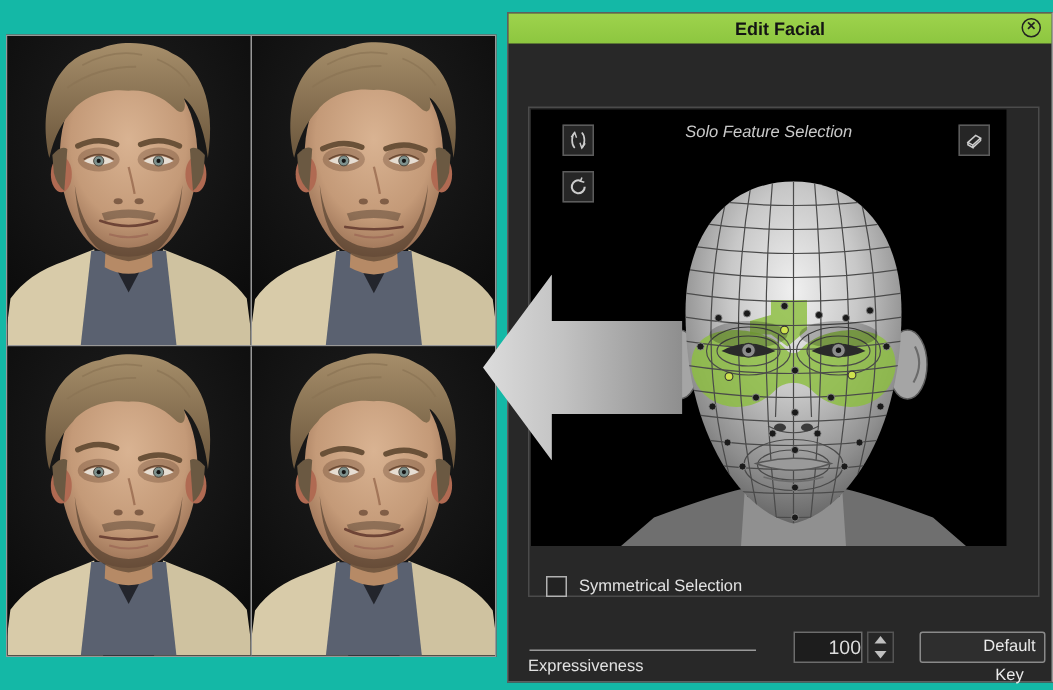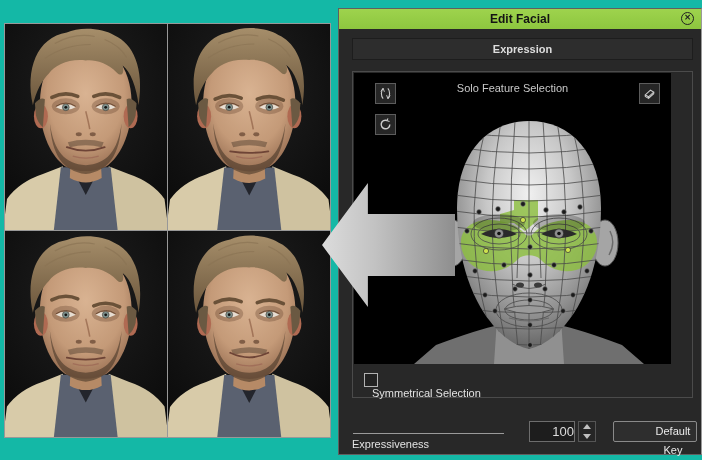--- a/index.html
+++ b/index.html
@@ -34,32 +34,32 @@
 
   .tabs { position:absolute; left:13px; top:29px; width:341px; height:22px; display:flex; gap:2px; }
   .tab { flex:1; background:#2d2d2d; border:1px solid #1d1d1d; color:#dedede;
          font-size:11px; font-weight:bold; text-align:center; line-height:20px; cursor:pointer; }
   .tab.active { background:#4d4d4d; border-color:#5a5a5a; color:var(--accent-text,#a6ce39); }
 
   .groupbox { position:absolute; left:13px; top:62px; width:341px; height:327px;
               border:1px solid #4b4b4b; background:#282828; }
   .viewport { position:absolute; left:1px; top:1px; width:317px; height:291px; background:#000; overflow:hidden; }
   .vp-heading { position:absolute; left:0; right:0; top:9px; text-align:center;
-                font-size:11px; color:#c9c9c9; pointer-events:none; }
+                font-size:11px; color:#c9c9c9; pointer-events:none;font-style:italic; }
   .vp-btn { position:absolute; width:21px; height:21px; background:#262626; border:1px solid #5c5c5c;
             display:flex; align-items:center; justify-content:center; cursor:pointer; }
   .vp-btn svg { width:15px; height:15px; }
   .vp-orbit { left:21px; top:10px; }
   .vp-reset { left:21px; top:41px; }
   .vp-eraser { right:11px; top:10px; }
   .headsvg { position:absolute; left:0; top:0; width:317px; height:291px; }
   .mesh { stroke:#4a4a4a; stroke-width:0.8; fill:none; }
   .sel-green { fill:var(--select-green,#8cbe3f); opacity:0.82; }
 
-  .chk-row { position:absolute; left:11px; top:301px; display:flex; align-items:flex-start;flex-direction:column; }
+  .chk-row { position:absolute; left:11px; top:312px; display:flex; align-items:center; }
   .chk-box { width:14px; height:14px; border:1px solid #b2b2b2; background:#222; cursor:pointer; }
   .chk-label { margin-left:8px; font-size:11px; color:#e2e2e2; }
 
   .expr-label { position:absolute; left:13px; top:397px; font-size:11px; color:#e2e2e2;margin-top:32px; }
   .slider-track { position:absolute; left:14px; top:424px; width:151px; height:1px; background:#9a9a9a; cursor:pointer; }
   .num-box { position:absolute; left:190px; top:412px; width:46px; height:21px; background:#1d1d1d;
              border:1px solid #6d6d6d; color:#dcdcdc; font-size:13px; text-align:right; line-height:19px; }
   .spinner { position:absolute; left:239px; top:412px; width:18px; height:21px; background:#262626;
              border:1px solid #555; display:flex; flex-direction:column; }
   .spin-up, .spin-down { flex:1; display:flex; align-items:center; justify-content:center; cursor:pointer; }
@@ -344,21 +344,20 @@
   </div>
 
   <div class="panel">
 
     <div class="titlebar">
       <span class="t">Edit Facial</span>
       <div class="close-btn">✕</div>
     </div>
 
     <div class="tabs">
-      <div class="tab"><span>Expression</span></div>
     </div>
 
     <div class="groupbox">
       <div class="viewport">
 
         <svg class="headsvg" viewBox="0 0 317 291">
           <defs>
             <radialGradient id="hgrad" cx="50%" cy="32%" r="78%">
               <stop offset="0%" stop-color="#f0f0f0"></stop>
                 <stop offset="38%" stop-color="#c8c8c8"></stop>

